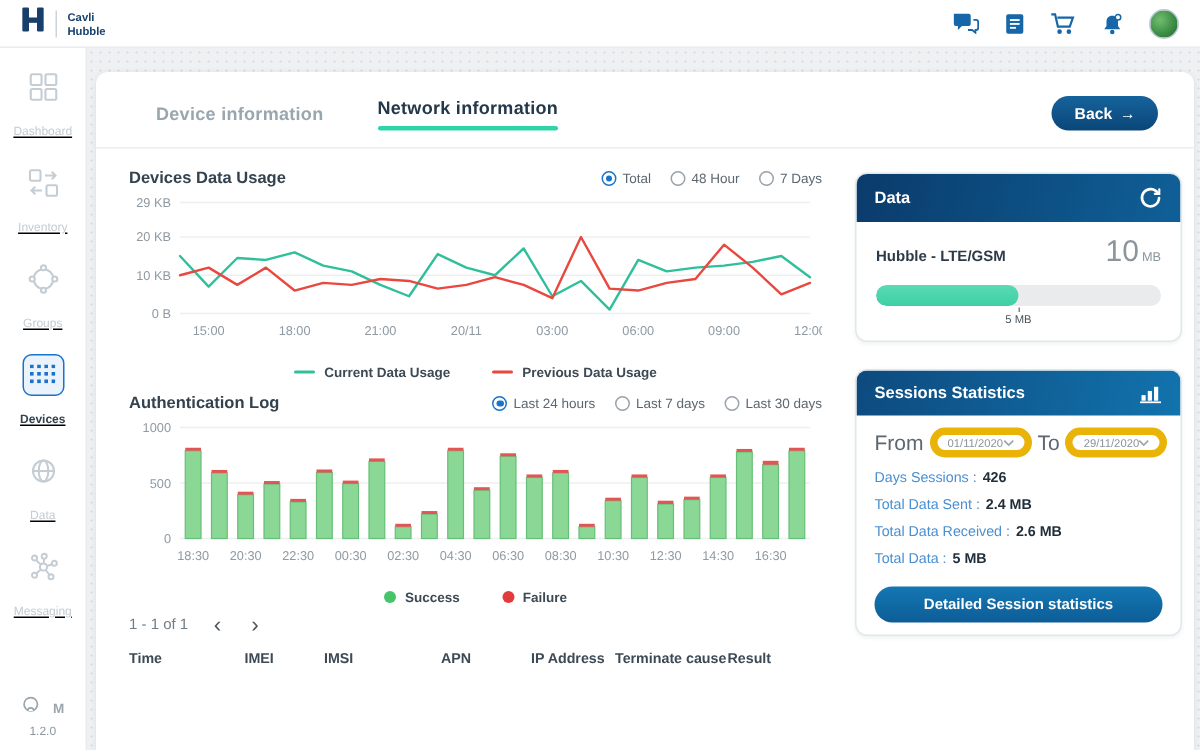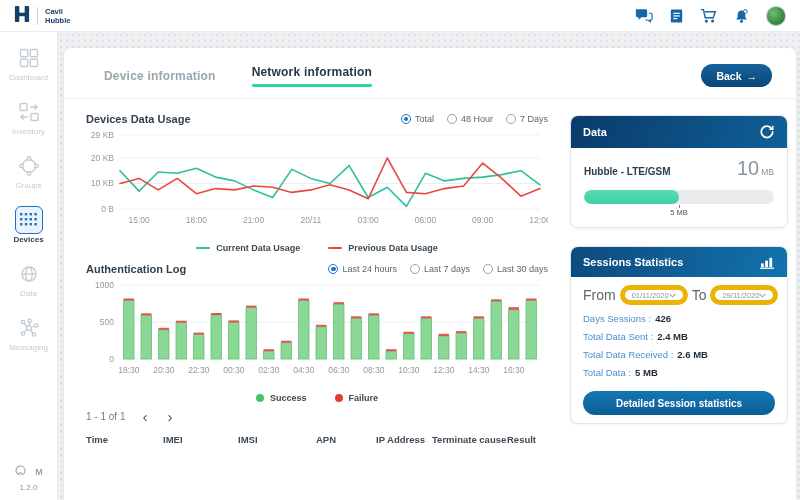--- a/index.html
+++ b/index.html
@@ -16,21 +16,21 @@
   .top-icons { margin-left:auto; display:flex; align-items:center; gap:17px; }
   .tico { display:inline-flex; align-items:center; cursor:pointer; }
   .avatar { width:20px; height:20px; border-radius:50%;
             background:radial-gradient(circle at 35% 35%, #6fbe6f, #2e7d3a 75%);
             border:1.5px solid #b9c8d4; }
 
   
   .sidebar { position:absolute; left:0; top:32px; width:58px; bottom:0; background:#fff;
              border-right:1px solid #e9ecee; display:flex; flex-direction:column; align-items:center;
              padding-top:12px; z-index:4; }
-  .side-item { display:flex; flex-direction:column; align-items:center; gap:1px; margin-bottom:16px; cursor:pointer; width:100%; }
+  .side-item { display:flex; flex-direction:column; align-items:center; gap:11px; margin-bottom:16px; cursor:pointer; width:100%;text-decoration:underline; }
   .side-label { font-size:8px; color:#c3ccd3; }
   .side-item.active .side-label { color:#33424e; font-weight:bold; }
   .icon-box { width:28px; height:28px; display:flex; align-items:center; justify-content:center; }
   .side-item.active .icon-box { background:#eaf3fb; border:1.5px solid #1a73c8; border-radius:6px; }
   .side-footer { margin-top:auto; margin-bottom:8px; display:flex; flex-direction:column; align-items:center; gap:2px; }
   .side-footer-icons { display:flex; align-items:center; gap:8px; color:#9aa5ad; }
   .m-glyph { font-size:9px; font-weight:bold; color:#9aa5ad; }
   .version { font-size:8px; color:#8b959c; }
 
   
@@ -68,21 +68,21 @@
   .ldash { width:14px; height:2.5px; border-radius:2px; }
   .ldot { width:8px; height:8px; border-radius:50%; }
 
   .pagination-row { display:flex; justify-content:flex-start; align-items:center; gap:14px; margin-top:6px; padding-right:6px; }
   .pag-text { font-size:10px; color:#707d87; }
   .pag-arrow { font-size:15px; color:#4a555e; cursor:pointer; line-height:1; padding:0 3px; }
 
   .tbl-head { display:flex; font-size:9.5px; font-weight:bold; color:#3d4a55; margin-top:10px; }
   .tbl-head span { white-space:nowrap; flex:none; }
   .tbl-head span:nth-child(1){width:77px}
-  .tbl-head span:nth-child(2){width:75px}
+  .tbl-head span:nth-child(2){width:53px}
   .tbl-head span:nth-child(3){width:78px}
   .tbl-head span:nth-child(4){width:60px}
   .tbl-head span:nth-child(5){width:56px}
   .tbl-head span:nth-child(6){width:75px}
   .tbl-head span:nth-child(7){flex:1}
 
   
   .rcard { border:1px solid #e2e7ea; border-radius:8px; background:#fff; overflow:hidden;
            box-shadow:0 1px 3px rgba(30,50,70,.07); }
   .data-card { margin-top:10px; }

